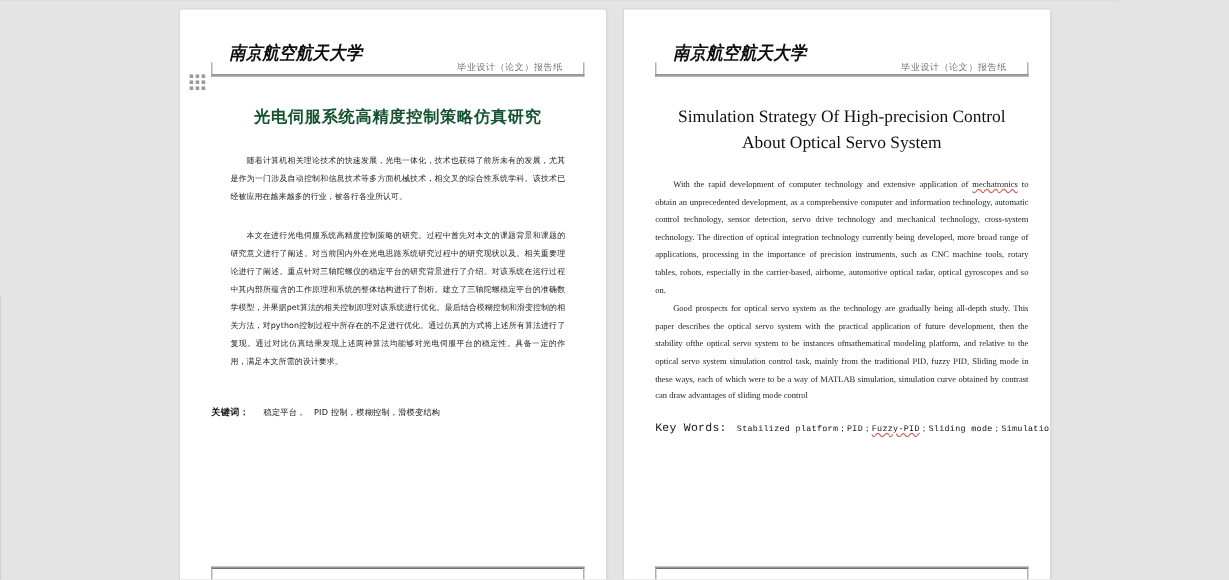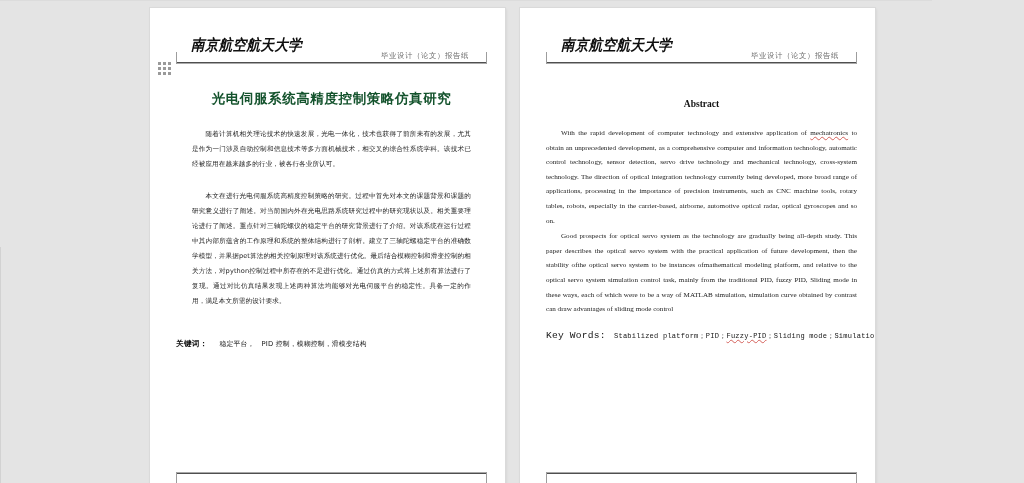--- a/index.html
+++ b/index.html
@@ -321,22 +321,25 @@
 
       <div class="doc-header">
         <div class="uni-name">南京航空航天大学</div>
         <div class="header-right">毕业设计（论文）报告纸</div>
         <div class="header-rule"></div>
         <div class="header-tick left"></div>
         <div class="header-tick"></div>
       </div>
 
       <div class="doc-body">
-
-        <h2 class="sec-head-en">Abstract</h2>
+        <div class="title-en">
+          <div>Simulation Strategy Of High-precision Control</div>
+          <div>About  Optical  Servo  System</div>
+        </div>
+
 
         <div class="en-block">
           <p class="para-en"><span>With the rapid development of computer technology and extensive application of </span><span class="spell">mechatronics</span><span> to obtain an unprecedented development, as a comprehensive computer and information technology, automatic control technology, sensor detection, servo drive technology and mechanical technology, cross-system technology. The direction of optical integration technology currently being developed, more broad range of applications, processing in the importance of precision instruments, such as CNC machine tools, rotary tables, robots, especially in the carrier-based, airborne, automotive optical radar, optical gyroscopes and so on.</span></p>
 
           <p class="para-en"><span>Good prospects for optical servo system as the technology are gradually being all-depth study. This paper describes the optical servo system with the practical application of future development, then the stability ofthe optical servo system to be instances ofmathematical modeling platform, and relative to the optical servo system simulation control task, mainly from the traditional PID,  fuzzy PID, Sliding mode in these ways, each of which were to be a way of MATLAB simulation, simulation curve obtained by contrast can draw advantages of sliding mode control</span></p>
         </div>
 
         <div class="kw-en">
           <span class="kw-label">Key Words</span><span class="kw-label">:</span>&nbsp;&nbsp;<span class="kw-vals">Stabilized platform</span><span class="kw-vals">；</span><span class="kw-vals">PID</span><span class="kw-vals">；</span><span class="kw-vals spell">Fuzzy-PID</span><span class="kw-vals">；</span><span class="kw-vals">Sliding mode</span><span class="kw-vals">；</span><span class="kw-vals">Simulation</span>
         </div>

